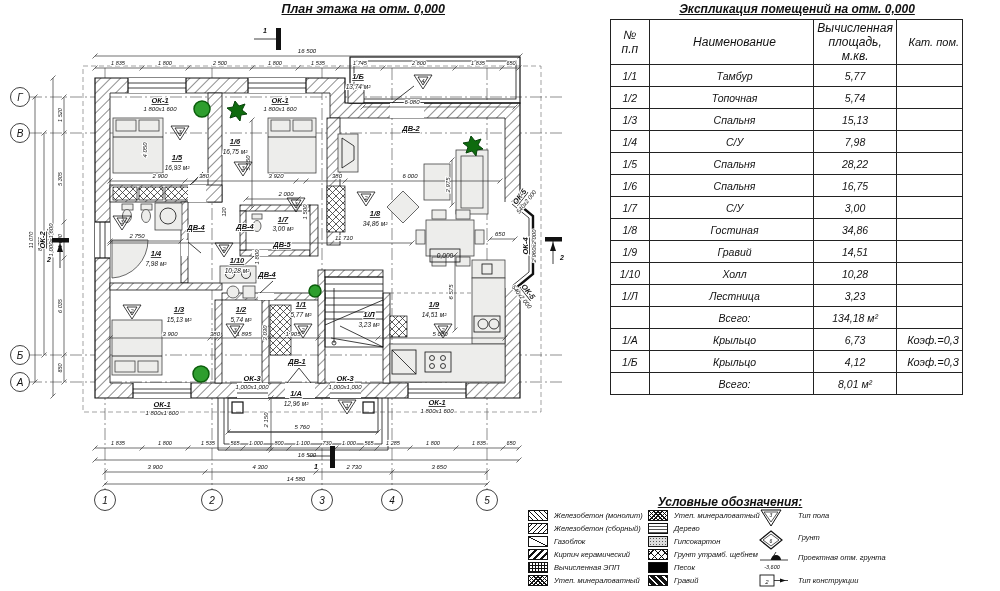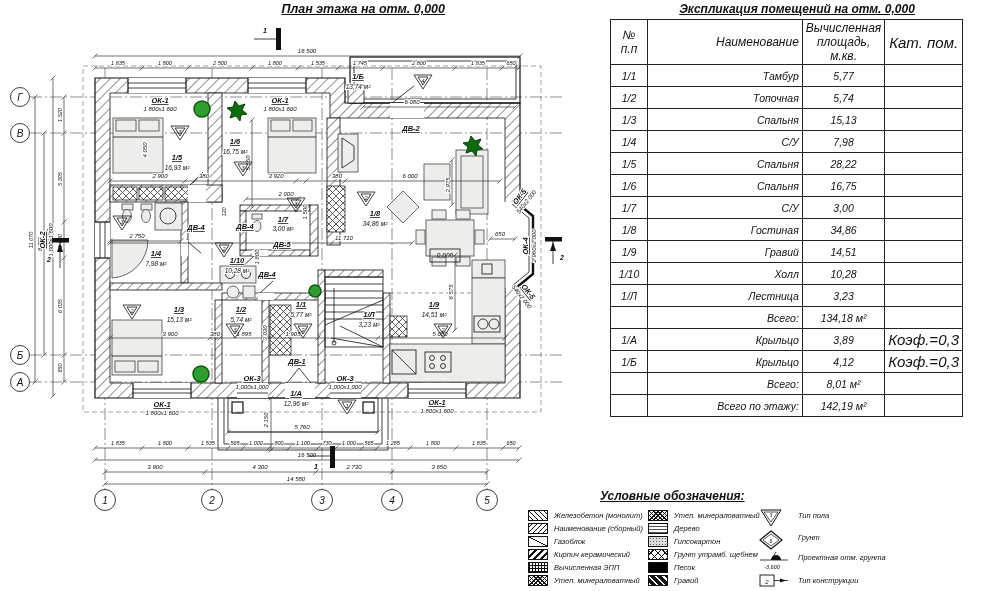--- a/index.html
+++ b/index.html
@@ -24,27 +24,27 @@
   .roof{stroke:#666;stroke-width:0.6;stroke-dasharray:5 3;fill:none;}
   
   .tbl-wrap{left:610px;top:2px;width:374px;}
   .tbl-title{font:italic bold 12px "Liberation Sans",sans-serif;text-align:center;
              text-decoration:underline;margin-bottom:3px;}
   table{border-collapse:collapse;width:353px;border:1.6px solid #222;}
   td,th{border:1px solid #222;font:italic 10.5px "Liberation Sans",sans-serif;
         height:21px;padding:0 3px;white-space:nowrap;overflow:hidden;}
   th{font-size:12px;text-align:center;height:44px;white-space:normal;}
   .c-num{width:36px;text-align:center;}
-  .c-name{width:178px;text-align:right;padding-left:9px;}
+  .c-name{width:178px;text-align:center;padding-left:9px;}
   .c-area{width:64px;text-align:center;}
-  .c-kat{width:62px;text-align:center;font-size:15px;}
+  .c-kat{width:62px;text-align:right;font-size:11px;}
   
   .leg{left:520px;top:489px;width:478px;height:100px;}
-  .leg-title{position:absolute;left:80px;top:0;width:260px;
-             font:italic bold 12px "Liberation Sans",sans-serif;
+  .leg-title{position:absolute;left:80px;top:6px;width:260px;
+             font:italic bold 12px "Liberation Sans",sans-serif;text-align:center;
              text-decoration:underline;}
   .li{position:absolute;height:12px;}
   .sw{position:absolute;width:20px;height:11px;border:1px solid #111;box-sizing:border-box;}
   .lt{position:absolute;left:26px;top:1px;font:italic 7.5px "Liberation Sans",sans-serif;
       white-space:nowrap;}
   .p-rcmono{background:repeating-linear-gradient(45deg,#fff 0 2.5px,#111 2.5px 3.5px);}
   .p-rcpre{background:repeating-linear-gradient(-45deg,#fff 0 2.5px,#111 2.5px 3.5px);}
   .p-gas{background:linear-gradient(to top right,#fff 46%,#111 46% 54%,#fff 54%);}
   .p-brick{background:repeating-linear-gradient(-45deg,#fff 0 3px,#111 3px 5px);}
   .p-epp{background-color:#fff;background-image:repeating-linear-gradient(0deg,#111 0 1px,transparent 1px 3px),repeating-linear-gradient(90deg,#111 0 1px,transparent 1px 3px);}
@@ -746,55 +746,49 @@
         </tr>
     <tr>
           <td class="c-num"></td>
           <td class="c-name">Всего:</td>
           <td class="c-area">134,18 м²</td>
           <td class="c-kat"></td>
         </tr>
     <tr>
           <td class="c-num">1/А</td>
           <td class="c-name">Крыльцо</td>
-          <td class="c-area">3,89</td>
+          <td class="c-area">6,73</td>
           <td class="c-kat">Коэф.=0,3</td>
         </tr>
     <tr>
           <td class="c-num">1/Б</td>
           <td class="c-name">Крыльцо</td>
           <td class="c-area">4,12</td>
           <td class="c-kat">Коэф.=0,3</td>
         </tr>
     <tr>
           <td class="c-num"></td>
           <td class="c-name">Всего:</td>
           <td class="c-area">8,01 м²</td>
           <td class="c-kat"></td>
         </tr>
-    <tr>
-          <td class="c-num"></td>
-          <td class="c-name">Всего по этажу:</td>
-          <td class="c-area">142,19 м²</td>
-          <td class="c-kat"></td>
-        </tr>
   </tbody>
     </table>
 </div>
 
 <div class="abs leg">
   <div class="leg-title">Условные обозначения:</div>
 
   <div class="li" style="left:8px;top:21px;">
       <span class="sw p-rcmono"></span>
       <span class="lt">Железобетон (монолит)</span>
     </div>
   <div class="li" style="left:8px;top:34px;">
       <span class="sw p-rcpre"></span>
-      <span class="lt">Наименование (сборный)</span>
+      <span class="lt">Железобетон (сборный)</span>
     </div>
   <div class="li" style="left:8px;top:47px;">
       <span class="sw p-gas"></span>
       <span class="lt">Газоблок</span>
     </div>
   <div class="li" style="left:8px;top:60px;">
       <span class="sw p-brick"></span>
       <span class="lt">Кирпич керамический</span>
     </div>
   <div class="li" style="left:8px;top:73px;">

